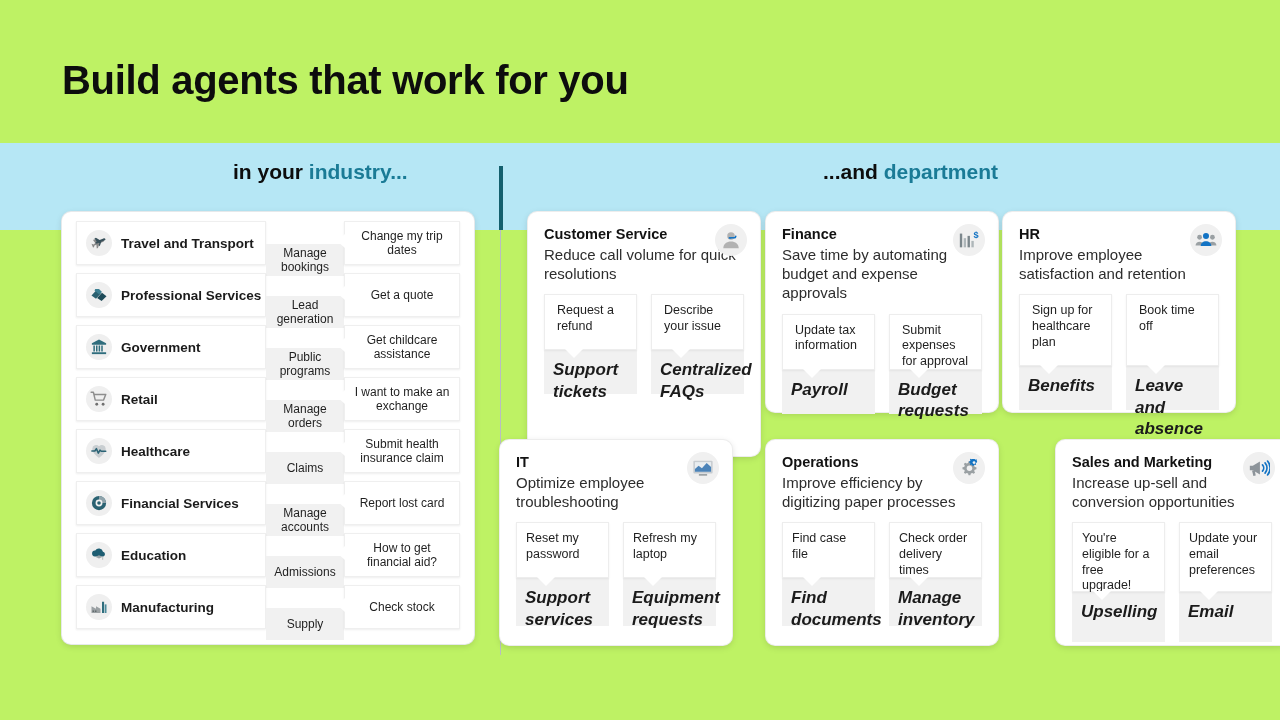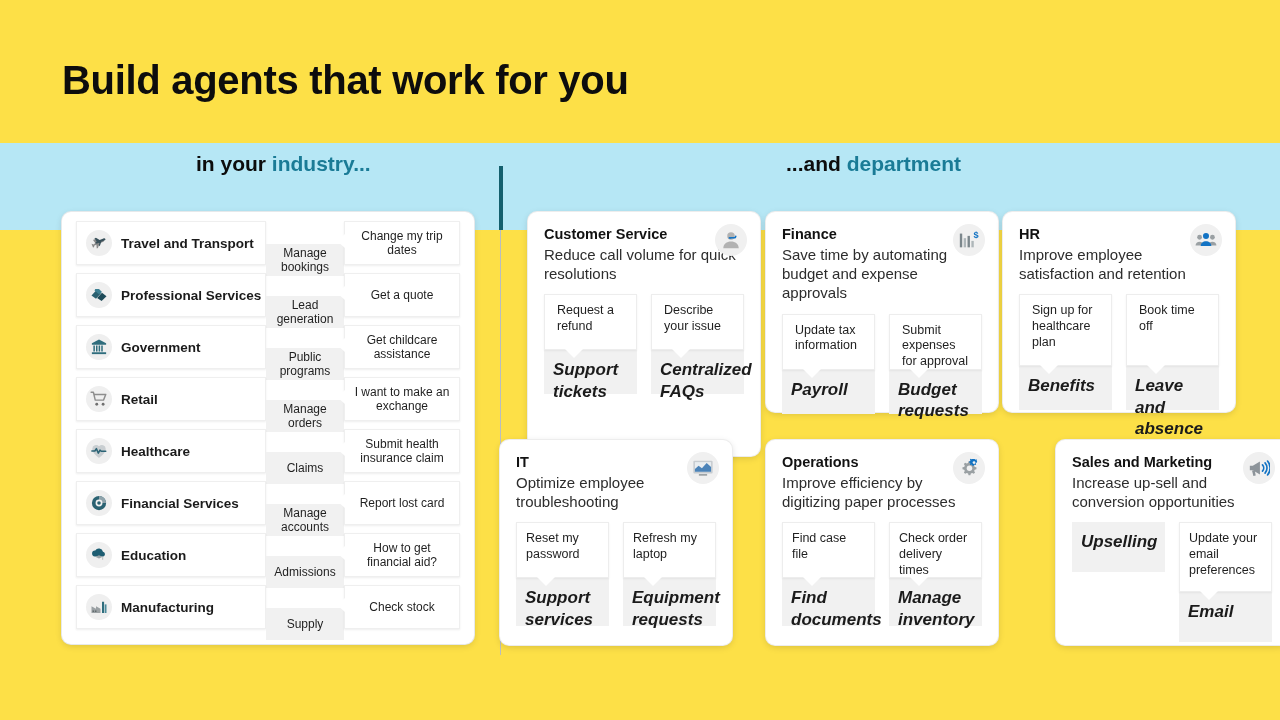--- a/index.html
+++ b/index.html
@@ -2,37 +2,37 @@
 <html><head>
 <meta charset="utf-8">
 <style>
   * { box-sizing: border-box; margin: 0; padding: 0; }
   html, body {
     width: 1280px; height: 720px;
     background: #ffffff;
     font-family: "Liberation Sans", sans-serif;
     overflow: hidden;
   }
-  .slide { position: relative; width: 1280px; height: 720px; background: #fde047; }
+  .slide { position: relative; width: 1280px; height: 720px; background: #bef264; }
 
   
   .title {
     position: absolute; left: 62px; top: 58px;
     font-size: 40px; font-weight: 700; color: #0d0d0d;
     letter-spacing: -0.3px;
   }
 
   
   .band {
     position: absolute; left: 0; top: 143px; width: 1280px; height: 87px;
     background: #b6e7f5;
   }
   .band-head {
-    position: absolute; top: 152px; font-size: 21px; font-weight: 700;
-    color: #0d0d0d; white-space: nowrap;
+    position: absolute; top: 160px; font-size: 21px; font-weight: 700;
+    color: #0d0d0d; white-space: nowrap; margin-left: 37px;
   }
   .band-head.left  { left: 196px; }
   .band-head.right { left: 786px; }
   .band-head .accent { color: #1a7b96; font-weight: 600; }
 
   
   .divider-bar {
     position: absolute; left: 499px; top: 166px;
     width: 4px; height: 64px; background: #14606e;
   }
@@ -378,20 +378,21 @@
           <path fill="#8d949a" d="M4.4 14.8h3l1 5.4-2.5.6z"></path>
           <path fill="none" stroke="#1273c4" stroke-width="1.8" stroke-linecap="round" d="M15.8 8.6a5 5 0 0 1 0 6.8"></path>
           <path fill="none" stroke="#1273c4" stroke-width="1.8" stroke-linecap="round" d="M18.6 6.4a8.4 8.4 0 0 1 0 11.2"></path>
           <path fill="none" stroke="#1273c4" stroke-width="1.8" stroke-linecap="round" d="M21.3 4.4a11.6 11.6 0 0 1 0 15.2"></path>
         </svg>
       </div>
       <div class="dept-title">Sales and Marketing</div>
       <div class="dept-sub">Increase up-sell and conversion opportunities</div>
       <div class="tiles">
         <div class="tile">
+          <div class="tile-q">You're eligible for a free upgrade!</div>
           <div class="tile-topic">Upselling</div>
         </div>
         <div class="tile">
           <div class="tile-q">Update your email preferences</div>
           <div class="tile-topic">Email</div>
         </div>
       </div>
     </div>
 
 </div>

